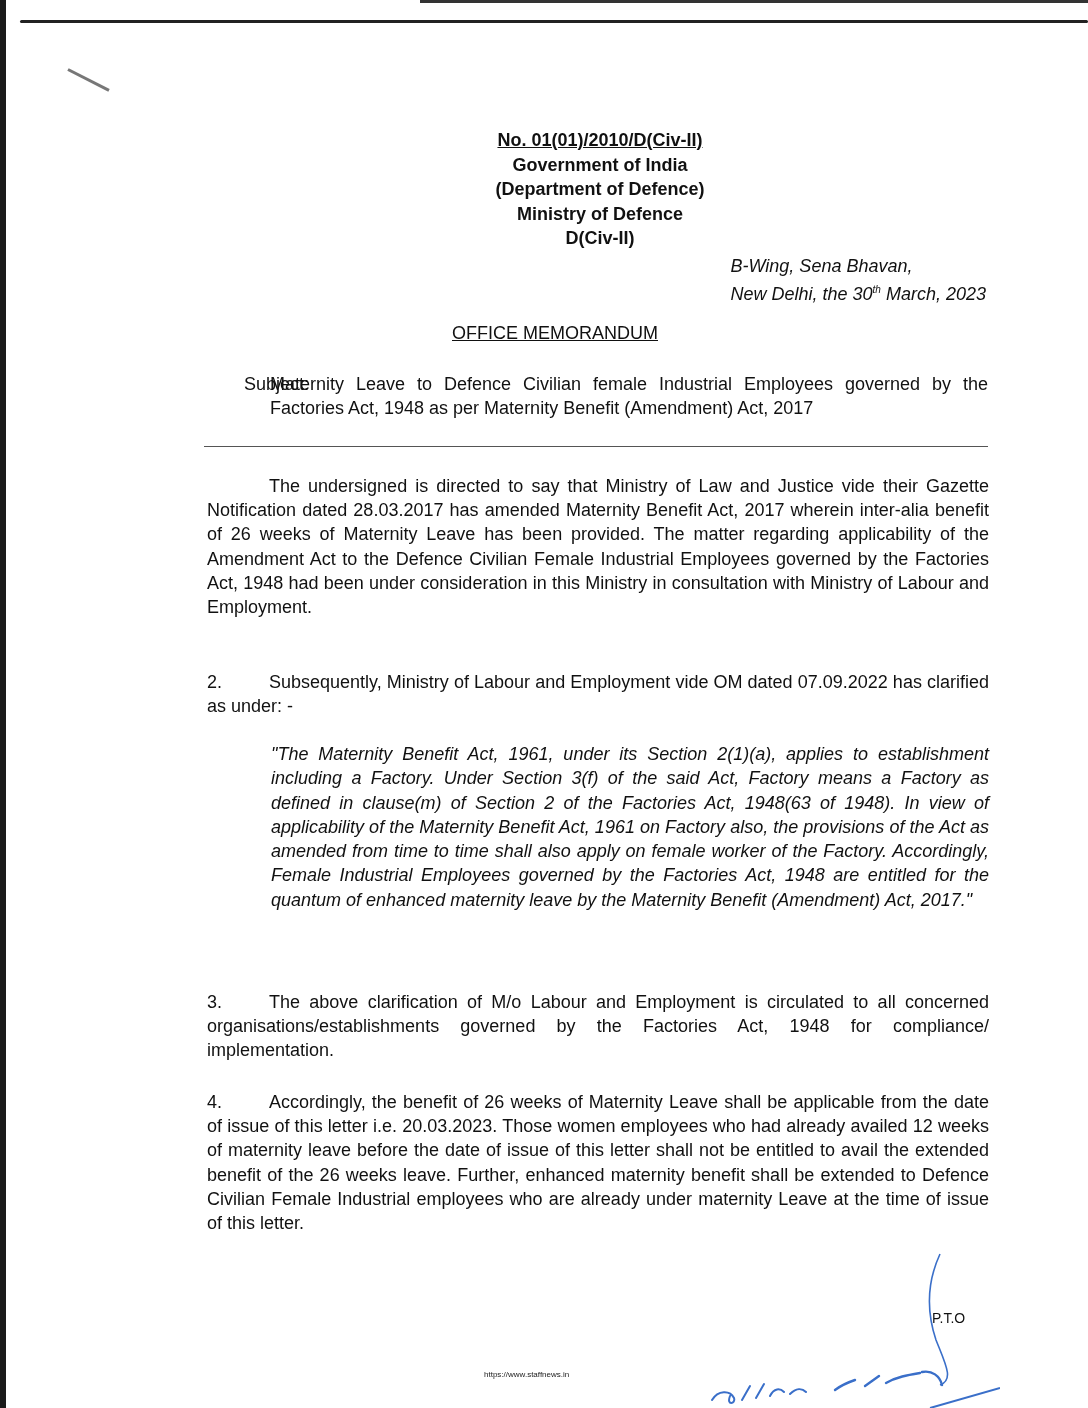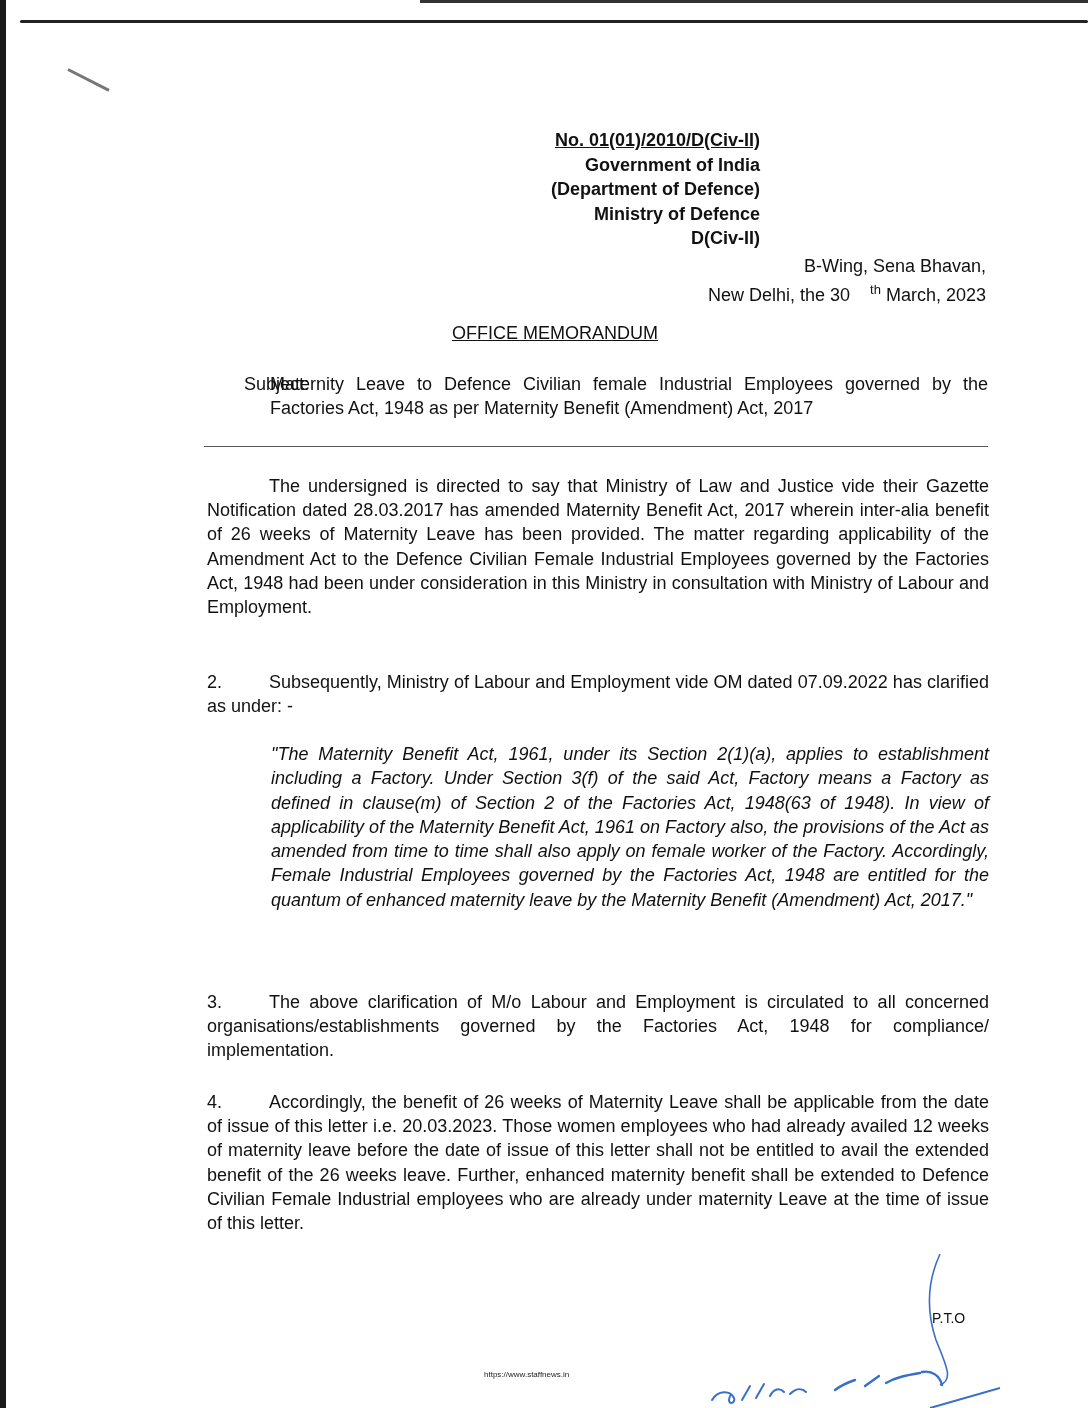--- a/index.html
+++ b/index.html
@@ -6,25 +6,25 @@
   body {
     width:1088px; height:1408px; position:relative; overflow:hidden;
     background:#ffffff; color:#111;
     font-family:"Liberation Sans", sans-serif;
   }
   .scan-left { position:absolute; left:0; top:0; width:6px; height:1408px; background:#1a1a1a; }
   .scan-top { position:absolute; left:20px; top:20px; width:1068px; height:3px; background:#222; border-radius:2px; }
   .scan-top2 { position:absolute; left:420px; top:0; width:668px; height:3px; background:#333; }
   .scan-mark { position:absolute; left:68px; top:68px; width:46px; height:3px; background:#777; transform:rotate(27deg); transform-origin:left center; }
 
-  .header-block { position:absolute; left:440px; top:128px; width:320px; text-align:right; font-weight:bold; font-size:18px; line-height:24.5px; }
+  .header-block { position:absolute; left:440px; top:128px; width:320px; text-align:center; font-weight:bold; font-size:18px; line-height:24.5px; }
   .header-block .ref { text-decoration:underline; }
 
-  .address { position:absolute; right:102px; top:254px; text-align:right; font-size:18px; line-height:24px; }
-  .address sup { font-size:13px;padding-left:20px; }
+  .address { position:absolute; right:102px; top:254px; font-size:18px; line-height:24px;font-style:italic; }
+  .address sup { font-size:10px; }
 
   .om-title { position:absolute; left:452px; top:323px; font-weight:normal; font-size:18px; text-decoration:underline; }
 
   .subject { position:absolute; left:208px; top:373px; width:780px; font-size:18px; line-height:23.5px; }
   .subject .label { position:absolute; left:0; top:0;margin-left:36px; }
   .subject .text { margin-left:62px; text-align:justify; text-align-last:left; }
   .subject-rule { position:absolute; left:204px; top:446px; width:784px; height:1px; background:#555; }
 
   .para { position:absolute; left:207px; width:782px; font-size:18px; line-height:24.2px; text-align:justify; }
   .para .num { display:inline-block; width:62px; }

